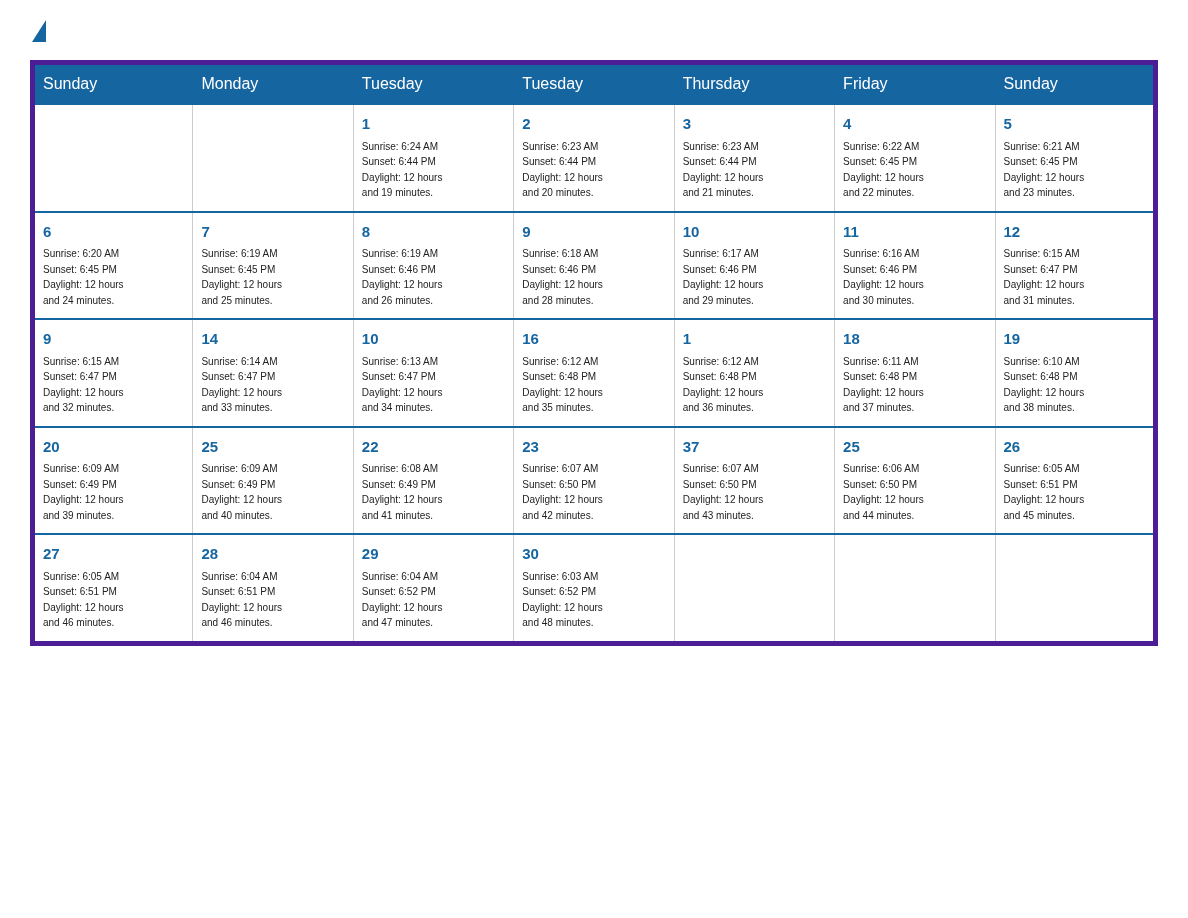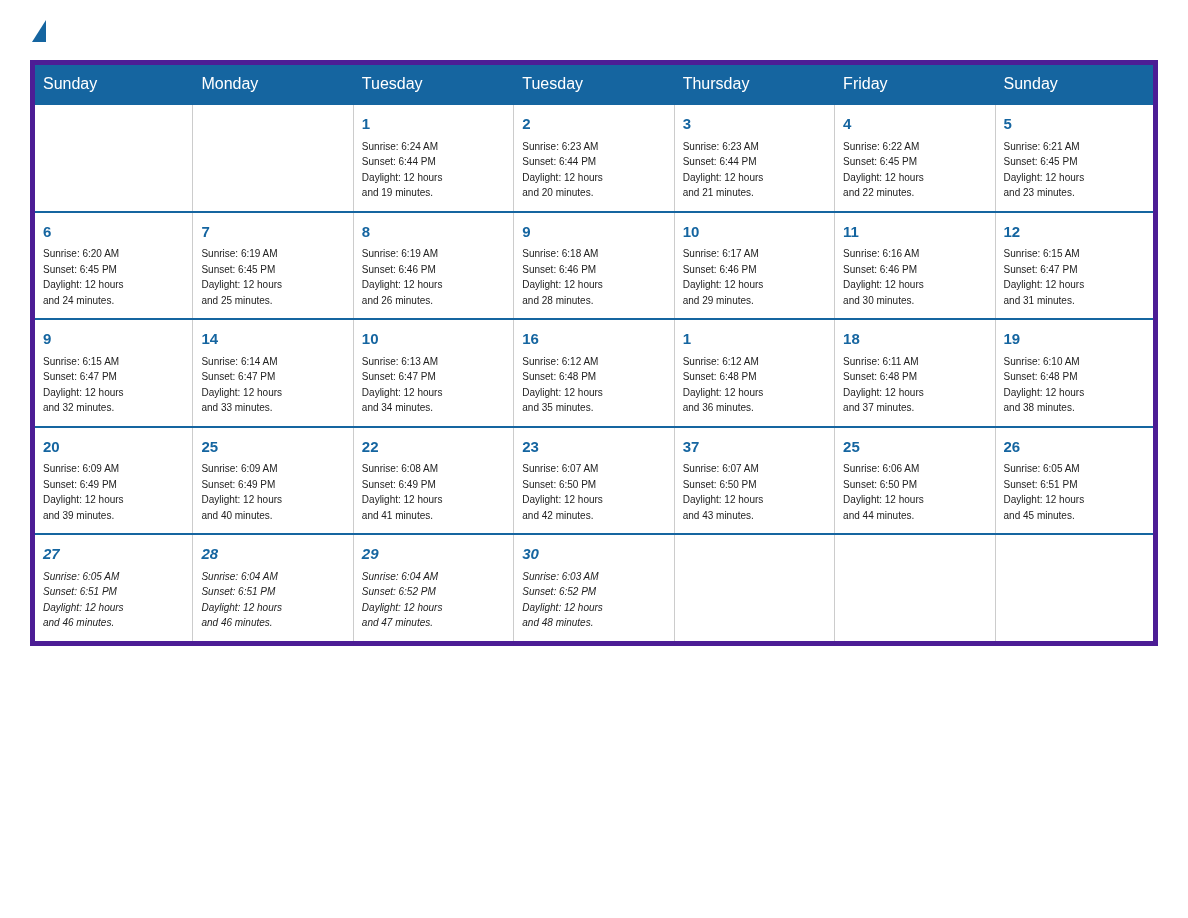--- a/index.html
+++ b/index.html
@@ -92,21 +92,21 @@
     }
     .day-info {
       font-size: 10px;
       color: #222;
       line-height: 1.55;
     }
     .empty-cell {
       background: #fff;
     }
     tr { border-bottom: 2px solid #1565a0; }
-    .calendar tbody tr:last-child { border-bottom: none; font-style: italic; }
+    .calendar tbody tr:last-child { border-bottom: none; }
   </style>
 </head>
 <body>
 
 <div class="header">
   <div class="logo">
     <div class="logo-text">
       <span class="logo-general"></span>
       <span class="logo-triangle"></span>
     </div>

